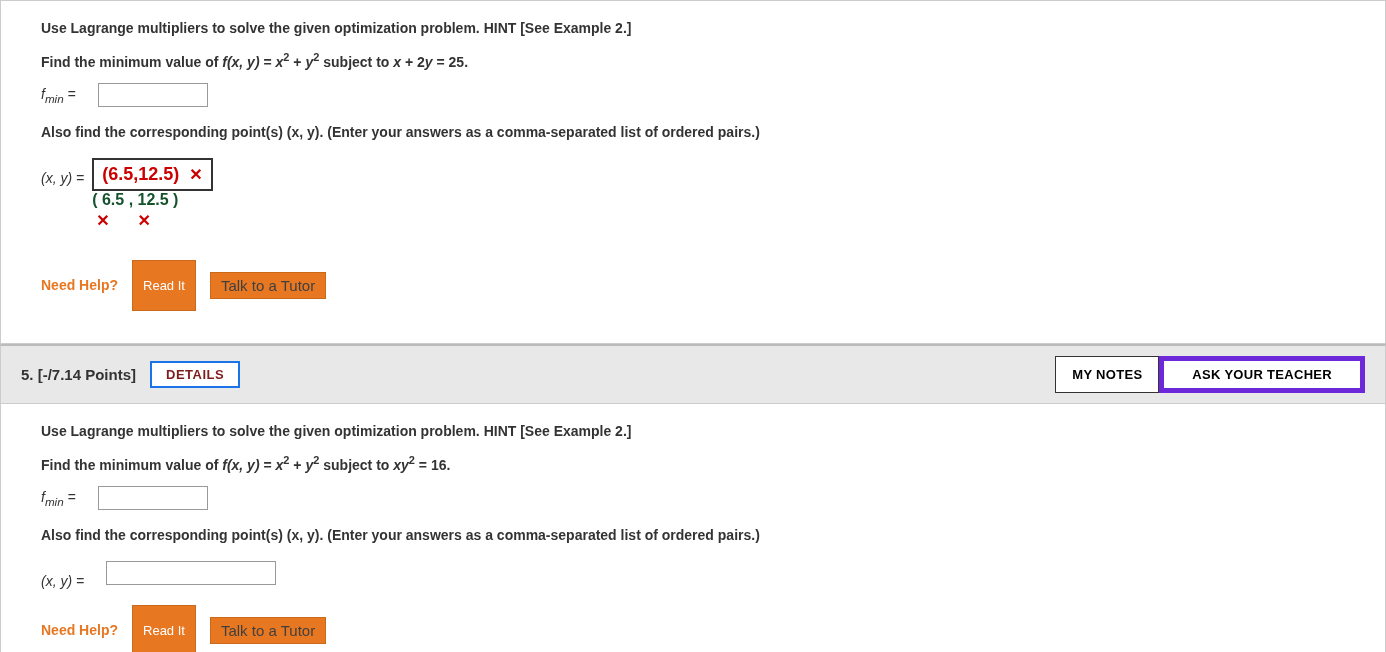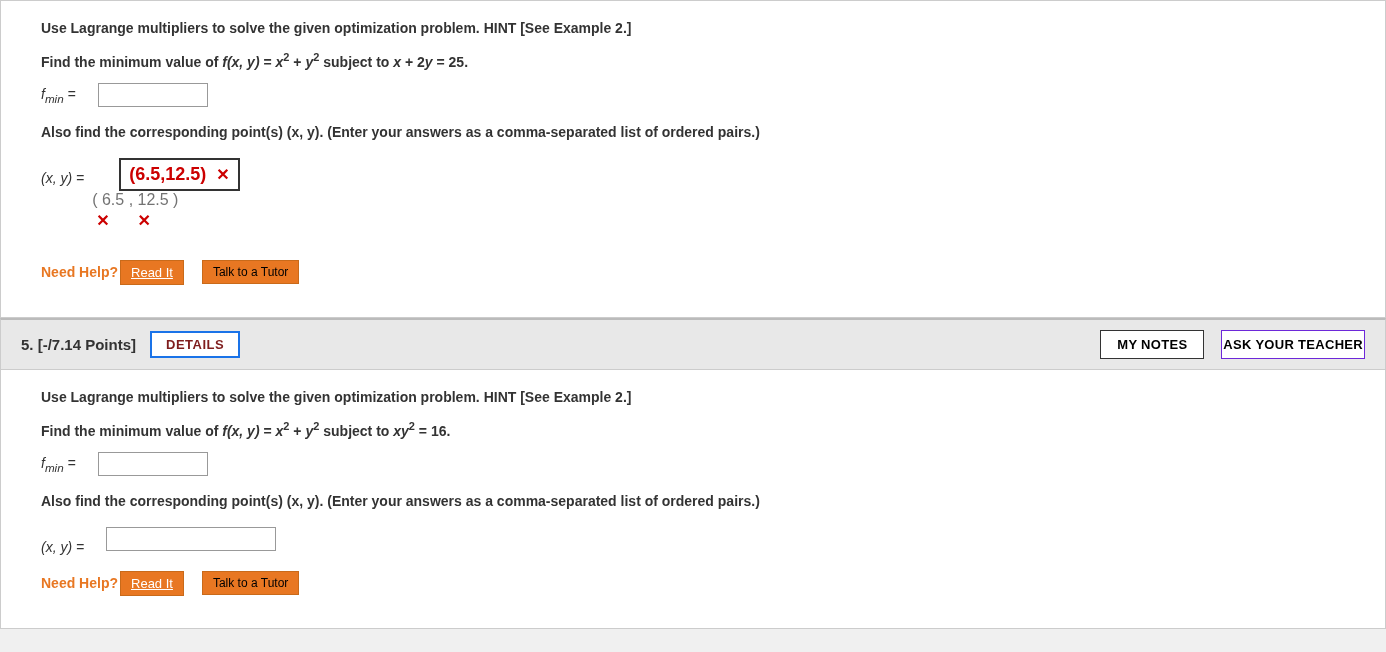--- a/index.html
+++ b/index.html
@@ -120,49 +120,47 @@
 
     .x-mark {
       color: #cc0000;
       font-size: 16px;
       font-weight: bold;
     }
 
     .need-help-row {
       display: flex;
       align-items: center;
-      gap: 2px;
+      gap: 14px;
       margin-top: 16px;
       margin-bottom: 16px;
     }
 
     .need-help-label {
       color: #e87722;
       font-weight: bold;
       font-size: 14px;
     }
 
     .btn-read-it {
       background: #e87722;
       color: #fff;
       border: 1px solid #c96a1a;
-      padding: 4px 10px;
-      font-size: 13px;
-      cursor: pointer;
-      text-decoration: underline;
+      padding: 17px 10px;
+      font-size: 13px;
+      cursor: pointer;
     }
 
     .btn-talk-tutor {
       background: #e87722;
-      color: #000000;
+      color: #404040;
       border: 1px solid #c96a1a;
       padding: 4px 10px;
-      font-size: 12px;
-      cursor: pointer;
-      margin-left: 16px;
+      font-size: 15px;
+      cursor: pointer;
     }
 
     .submit-row {
       padding: 10px 20px 10px 40px;
       border-top: 1px solid #ddd;
       background: #f9f9f9;
     }
 
     .btn-submit {
       background: #f0f0f0;
@@ -215,27 +213,26 @@
       border: 1px solid #333;
       padding: 6px 16px;
       font-size: 13px;
       font-weight: bold;
       cursor: pointer;
       letter-spacing: 0.3px;
     }
 
     .btn-ask-teacher {
       background: #fff;
-      border: 1px solid #6d28d9;
-      padding: 6px 1px;
+      border: 5px solid #6d28d9;
+      padding: 6px 28px;
       font-size: 13px;
       font-weight: bold;
       cursor: pointer;
       letter-spacing: 0.3px;
-      margin-left: 17px;
     }
 
     
     .problem5-section {
       background: #fff;
       border: 1px solid #ccc;
       border-top: none;
     }
 
     .problem5-content {
@@ -268,29 +265,29 @@
         <input type="text" class="input-box" value="" style="">
       </div>
 
       <div class="problem-text">
         <span>Also find the corresponding point(s) (x, y). (Enter your answers as a comma-separated list of ordered pairs.)</span>
       </div>
 
       <div class="xy-row">
         <span class="xy-label math-italic">(x, y) =</span>
         <div class="answer-section">
-          <div style="display:flex;align-items:center;gap:8px;margin-left:27px;">
+          <div style="display:flex;align-items:center;gap:8px;">
             <div class="answer-input-wrapper">
               <span>(6.5,12.5)</span>
               <span class="close-x">✕</span>
             </div>
           </div>
           <div class="answer-display">
             <div class="answer-values">
-              <span style="color:#737373;font-weight:normal;">( 6.5 , 12.5 )</span>
+              <span style="color:#14532d;font-weight:bold;">( 6.5 , 12.5 )</span>
             </div>
             <div class="error-marks">
               <span class="x-mark">✕</span>
               <span class="x-mark">✕</span>
             </div>
           </div>
         </div>
       </div>
 
       <div class="need-help-row">

